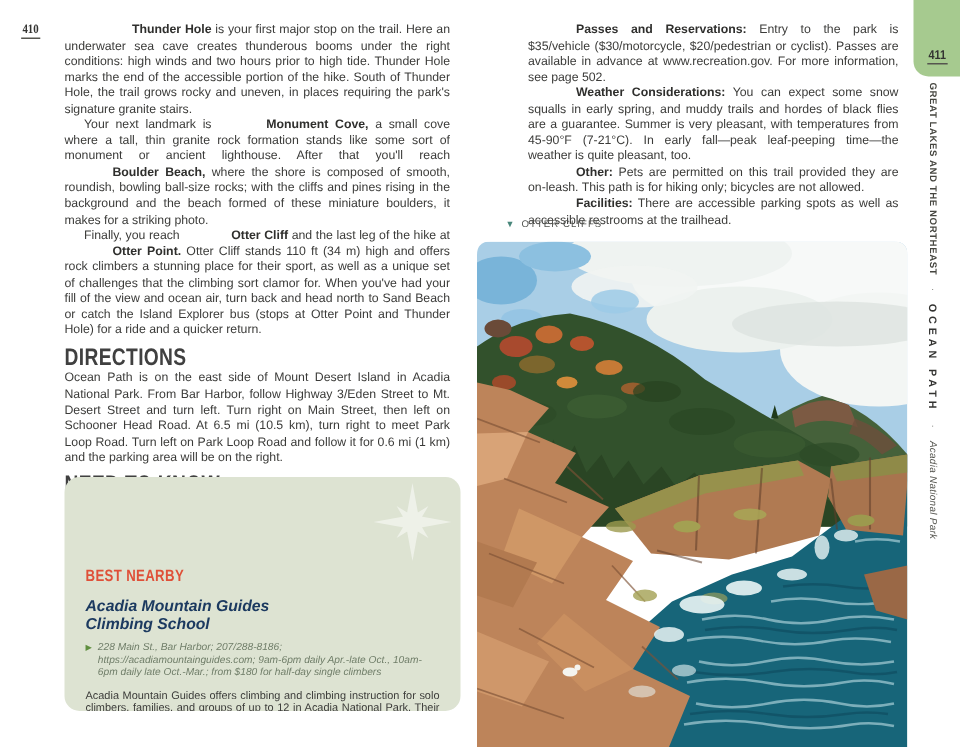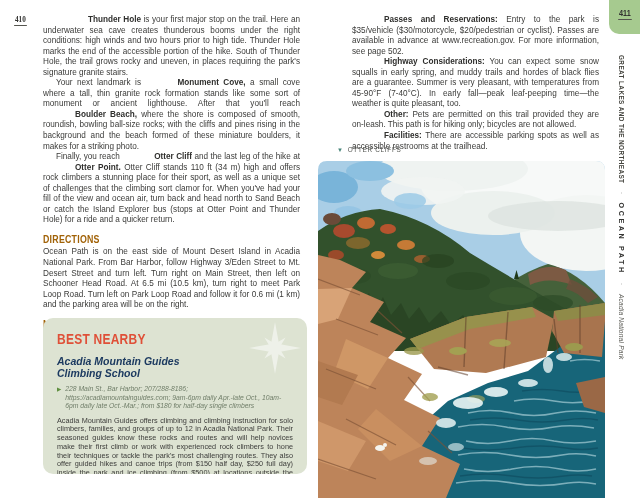--- a/index.html
+++ b/index.html
@@ -11,46 +11,46 @@
   }
   .abs{position:absolute;}
   
   .bodytext{font-size:8.2px;line-height:10.55px;color:#3b3b39;text-align:justify;}
   .bodytext p{margin:0;}
   .bodytext p.ind{text-indent:13px;}
   .b{font-weight:700;color:#2f2f2d;margin-left:32px;}
   
   .hcond{display:inline-block;transform:scaleX(.8);transform-origin:left center;
          font-weight:700;letter-spacing:.3px;white-space:nowrap;}
-  .secthead{font-size:11px;color:#a16207;margin:8px 0 3px 0;}
+  .secthead{font-size:16px;color:#404040;margin:8px 0 3px 0;}
   
   .pagenum{font-size:8.5px;font-weight:700;color:#333331;}
   .pagenum .inner{display:inline-block;border-bottom:1px solid #55554f;padding:0 1px 1px 1px;
                   transform:scaleX(.85);transform-origin:center;}
   #pagenum-left{left:13px;top:14px;font-family:Liberation Serif, serif;}
   
   .entry{margin:0 0 5px 0;}
   
   #best-nearby{left:43px;top:318px;width:264px;height:156px;background:#dde3d2;
                border-radius:10px;box-sizing:border-box;padding:12px 14px 10px 14px;overflow:hidden;}
-  #bn-head{font-size:15px;color:#df5038;letter-spacing:1.1px;}
+  #bn-head{font-size:11px;color:#df5038;letter-spacing:1.1px;margin-top:48px;}
   #bn-title{font-size:10.5px;line-height:12px;font-weight:700;color:#1c3a60;margin-top:8px;font-style:italic;}
   #bn-detail-row{margin-top:6px;display:flex;}
   #bn-bullet{color:#5f8f3f;font-size:5.5px;line-height:8.5px;margin-right:4px;flex:none;}
   #bn-detail{font-size:6.8px;line-height:8.5px;font-style:italic;color:#6f7d68;}
   #bn-body{margin-top:6px;font-size:7.3px;line-height:8.8px;color:#3c3c3a;text-align:justify;}
   #compass{right:5px;top:3px;opacity:.5;}
   
   #caption-row{left:337px;top:146px;font-size:6.4px;letter-spacing:.7px;color:#50524e;}
   #caption-arrow{color:#49877b;font-size:6px;margin-right:4px;}
   
   #photo{left:318px;top:161px;width:287px;height:337px;}
   
-  #tab411{left:609px;top:0;width:31px;height:34px;background:#a6ca8f;
-          border-radius:0 0 0 10px;text-align:center;box-sizing:border-box;padding-top:8px;}
+  #tab411{left:609px;top:0;width:31px;height:51px;background:#a6ca8f;
+          border-radius:0 0 0 10px;text-align:center;box-sizing:border-box;padding-top:31px;}
   #sidebar-vert{left:612px;top:55px;height:430px;writing-mode:vertical-rl;
                 color:#45453f;white-space:nowrap;}
   #sidebar-vert .sect{font-weight:700;font-size:6.4px;letter-spacing:.4px;}
   #sidebar-vert .sep{font-size:6.4px;margin:4px 0;color:#6a6a64;}
   #sidebar-vert .trail{font-weight:700;font-size:7.2px;letter-spacing:2.6px;color:#333331;}
   #sidebar-vert .park{font-style:italic;font-size:6.6px;color:#55554f;letter-spacing:.2px;}
 </style>
 </head>
 <body>
 
@@ -88,21 +88,21 @@
   <div id="bn-title" style="width:150px;">Acadia Mountain Guides Climbing School</div>
   <div id="bn-detail-row">
     <span id="bn-bullet">▶</span>
     <span id="bn-detail">228 Main St., Bar Harbor; 207/288-8186; https://acadiamountainguides.com; 9am-6pm daily Apr.-late Oct., 10am-6pm daily late Oct.-Mar.; from $180 for half-day single climbers</span>
   </div>
   <div id="bn-body">Acadia Mountain Guides offers climbing and climbing instruction for solo climbers, families, and groups of up to 12 in Acadia National Park. Their seasoned guides know these rocks and routes and will help novices make their first climb or work with experienced rock climbers to hone their techniques or tackle the park's most challenging routes. They also offer guided hikes and canoe trips (from $150 half day, $250 full day) inside the park and ice climbing (from $500) at locations outside the national park. Guide clients meet at the retail shop in Bar Harbor.</div>
 </div>
 
 <div class="abs bodytext" style="left:352px;top:15px;width:247px;">
   <p class="entry"><span class="b">Passes and Reservations:</span><span> Entry to the park is $35/vehicle ($30/motorcycle, $20/pedestrian or cyclist). Passes are available in advance at www.recreation.gov. For more information, see page 502.</span></p>
-  <p class="entry"><span class="b">Highway Considerations:</span><span> You can expect some snow squalls in early spring, and muddy trails and hordes of black flies are a guarantee. Summer is very pleasant, with temperatures from 45-90°F (7-40°C). In early fall—peak leaf-peeping time—the weather is quite pleasant, too.</span></p>
+  <p class="entry"><span class="b">Weather Considerations:</span><span> You can expect some snow squalls in early spring, and muddy trails and hordes of black flies are a guarantee. Summer is very pleasant, with temperatures from 45-90°F (7-21°C). In early fall—peak leaf-peeping time—the weather is quite pleasant, too.</span></p>
   <p class="entry"><span class="b">Other:</span><span> Pets are permitted on this trail provided they are on-leash. This path is for hiking only; bicycles are not allowed.</span></p>
   <p class="entry"><span class="b">Facilities:</span><span> There are accessible parking spots as well as accessible restrooms at the trailhead.</span></p>
 </div>
 
 <div class="abs" id="caption-row">
   <span id="caption-arrow">▼</span><span>OTTER CLIFFS</span>
 </div>
 
 <svg class="abs" id="photo" viewBox="0 0 287 337" preserveAspectRatio="none">
   <defs>

